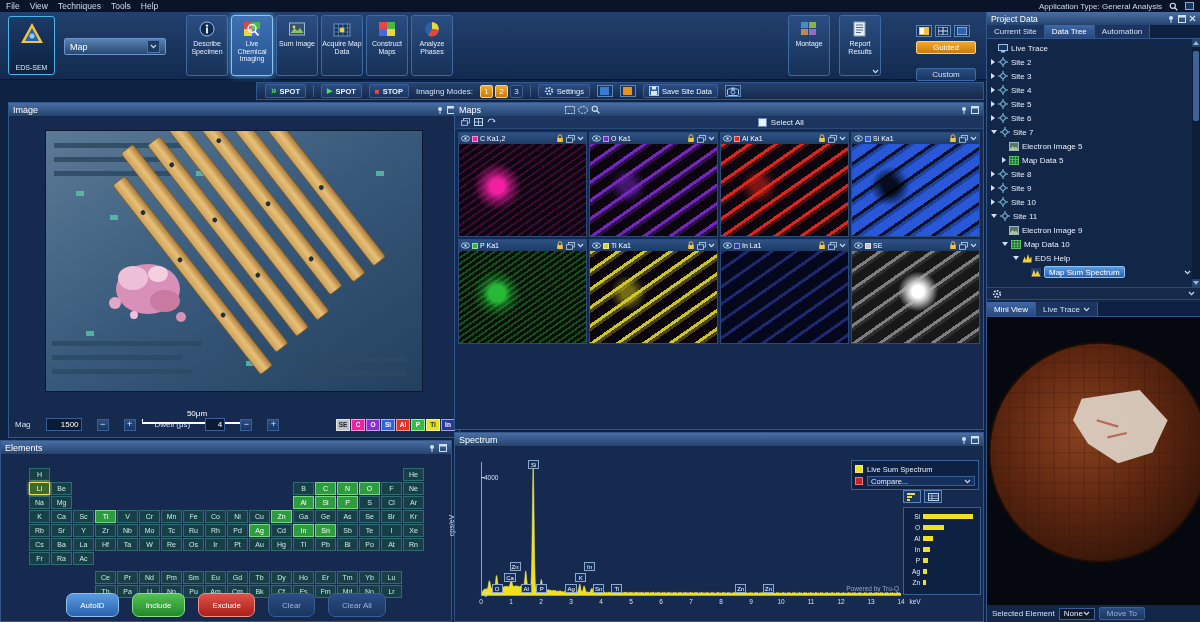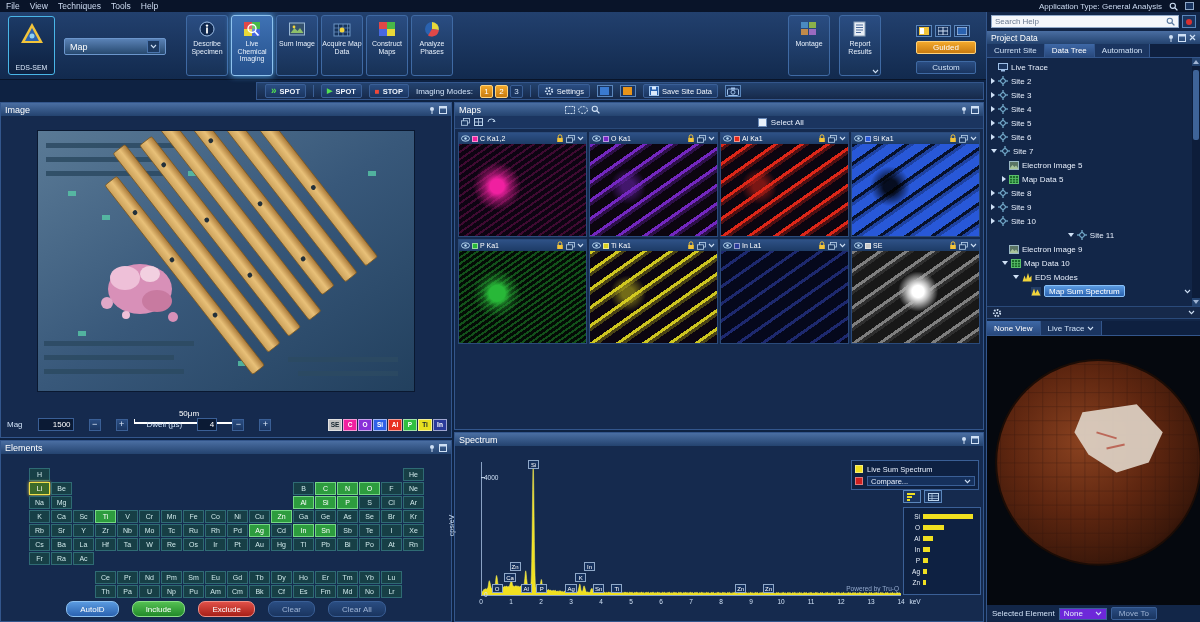--- a/index.html
+++ b/index.html
@@ -21,21 +21,21 @@
 .map-dd .dda{margin-left:auto;width:13px;height:13px;background:#1d3a62;border:1px solid #4a74ac;display:flex;align-items:center;justify-content:center}
 #main-buttons{position:absolute;left:186px;top:3px;display:flex;gap:3px}
 #right-buttons{position:absolute;left:788px;top:3px;display:flex;gap:9px}
 .tb-btn{width:42px;height:61px;border:1px solid #3f6aa4;border-radius:3px;background:linear-gradient(#2a4d82,#173156);display:flex;flex-direction:column;align-items:center;padding-top:5px;gap:3px;cursor:pointer;position:relative}
 .tb-btn.active{background:linear-gradient(#3f72b4,#24508c);border-color:#8fc3ef;box-shadow:0 0 6px #58a8e8}
 .tb-lbl{font-size:7px;line-height:7.5px;text-align:center;color:#e8f1fc;width:40px}
 .tb-dd{position:absolute;right:1px;bottom:1px}
 .gc-col{position:absolute;left:916px;top:13px;width:60px}
 .mini-ics{display:flex;gap:3px;margin-bottom:4px}
 .mini-ic-btn{width:16px;height:12px;border:1px solid #5a86bc;background:#1a3560;display:flex;align-items:center;justify-content:center;cursor:pointer}
-.gbtn{height:13px;border-radius:2px;display:flex;align-items:center;justify-content:center;font-size:8px;color:#fff;cursor:pointer;margin-bottom:7px}
+.gbtn{height:13px;border-radius:2px;display:flex;align-items:center;justify-content:center;font-size:8px;color:#fff;cursor:pointer;margin-bottom:14px}
 .gbtn.guided{background:linear-gradient(#f2a82c,#c87b10);border:1px solid #ffd27a}
 .gbtn.custom{background:linear-gradient(#2a4d82,#1a3560);border:1px solid #3f6aa4;color:#cfe0f5}
 
 .controlbar{position:absolute;left:256px;top:82px;width:728px;height:18px;background:linear-gradient(#24436f,#16294a);border:1px solid #33568c;display:flex;align-items:center;gap:7px;padding:0 8px;font-size:8px}
 .ctl-btn{height:14px;display:flex;align-items:center;gap:3px;padding:0 5px;border:1px solid #3a5f96;border-radius:2px;background:linear-gradient(#2a4d82,#1a3560);font-size:7.5px;font-weight:bold;color:#f0f5fc;cursor:pointer;white-space:nowrap}
 .scan-g{color:#52e052;font-weight:bold;font-size:10px;line-height:8px}
 .stop-r{color:#f04838;font-size:8px}
 .ctl-sep{width:1px;height:12px;background:#3a5f96}
 #mode-buttons{display:flex;gap:2px}
 .mode-btn{width:13px;height:13px;border-radius:2px;display:flex;align-items:center;justify-content:center;font-size:8px;border:1px solid #3a5f96;background:#1a3560;color:#cfe0f5;cursor:pointer}
@@ -64,21 +64,21 @@
 .map-head{height:11px;background:linear-gradient(#2e5186,#1d3b66);display:flex;align-items:center;gap:2px;padding:0 2px;font-size:7px;color:#fff;cursor:pointer}
 .map-body{height:92px;cursor:crosshair}
 .swatch{width:6px;height:6px;border:1px solid rgba(255,255,255,.5)}
 .cbx{width:9px;height:9px;background:#e8f0fa;border:1px solid #6a8ab8;cursor:pointer}
 
 #ptable{position:absolute;left:28px;top:14px;display:grid;grid-template-columns:repeat(18,21px);grid-template-rows:repeat(7,13px) 4px repeat(2,13px);gap:1px}
 .el-tile{background:#173f46;border:1px solid #2f6b74;color:#cfe8ea;font-size:7px;display:flex;align-items:center;justify-content:center;cursor:pointer}
 .el-tile.inc{background:#2d9c3e;border-color:#74d884;color:#fff}
 .el-tile.sel{border-color:#f2e04a;box-shadow:0 0 3px #f2e04a;background:#3c6a2a;color:#fff}
 .el-btns{position:absolute;left:0;right:0;bottom:4px;display:flex;justify-content:center;gap:13px}
-.pill{height:16px;padding:0 13px;border-radius:7px;font-size:8px;display:flex;align-items:center;color:#fff;cursor:pointer;white-space:nowrap}
+.pill{height:24px;padding:0 13px;border-radius:7px;font-size:8px;display:flex;align-items:center;color:#fff;cursor:pointer;white-space:nowrap}
 .pill.blue{background:linear-gradient(#5a9ae0,#2a62b0);border:1px solid #8cc0f0}
 .pill.green{background:linear-gradient(#54c052,#228a2a);border:1px solid #8ae088}
 .pill.red{background:linear-gradient(#e05048,#a82018);border:1px solid #f09088}
 .pill.dim{background:linear-gradient(#2a4d82,#1a3560);border:1px solid #3a5f96;color:#9fb4d4}
 
 .spec-plot{position:absolute;left:26px;top:16px;width:420px;height:134px}
 .pk-mark{position:absolute;min-width:11px;height:9px;padding:0 1px;background:#15305c;border:1px solid #8fa8c8;color:#fff;font-size:6px;display:flex;align-items:center;justify-content:center;z-index:3}
 .spec-xticks{position:absolute;left:26px;top:152px;width:440px;height:10px;font-size:6.5px;color:#cfe0f5}
 .xt{position:absolute;transform:translateX(-50%)}
 .spec-ylab{position:absolute;left:-14px;top:76px;font-size:7px;color:#cfe0f5;transform:rotate(-90deg)}
@@ -110,21 +110,21 @@
 .arr-n{width:4px}
 .sel-pill{background:linear-gradient(#5a9ae0,#2a62b0);border:1px solid #88c0f8;border-radius:2px;padding:0 4px;color:#fff;height:12px;display:flex;align-items:center}
 .tscroll{position:absolute;right:0;top:0;bottom:0;width:8px;background:#0d1d3a;display:flex;flex-direction:column;cursor:pointer}
 .tsb{height:8px;background:#24436f;display:flex;align-items:center;justify-content:center}
 .tsb-track{flex:1;position:relative}
 .tsb-thumb{position:absolute;left:1px;right:1px;top:4px;height:70px;background:#3e6398;border-radius:2px}
 .tree-tools{height:13px;display:flex;align-items:center;gap:4px;padding:0 5px;background:#16294a;border-top:1px solid #2a4a7a;border-bottom:1px solid #2a4a7a}
 .mini-tabs{display:flex;height:15px;background:#0e2040;border-bottom:1px solid #33568c;margin-top:2px}
 .wafer{flex:1;background:#05080e;position:relative;cursor:crosshair}
 .mv-bottom{height:17px;display:flex;align-items:center;gap:4px;padding:4px 5px;font-size:8px;background:#122648}
-.dd{height:12px;border:1px solid #3a5f96;background:#6d28d9;display:flex;align-items:center;gap:12px;padding:0 4px;cursor:pointer}
+.dd{height:12px;border:1px solid #3a5f96;background:#0f172a;display:flex;align-items:center;gap:0;padding:0 4px;cursor:pointer}
 .btn-dim{height:13px;padding:0 7px;border:1px solid #3a5f96;border-radius:2px;background:linear-gradient(#2a4d82,#1a3560);color:#9fb4d4;display:flex;align-items:center;cursor:pointer}
 .t-ic{display:flex;align-items:center;cursor:pointer}
 </style>
 </head>
 <body>
 
 <div class="menubar">
   <div id="menu-items" class="row" style="gap:10px">
       <span class="menu-item">File</span>
       <span class="menu-item">View</span>
@@ -331,21 +331,21 @@
     </div>
   <span class="mini-ic-btn">
       <svg width="12" height="9">
         <rect x="0.5" y="2" width="11" height="6.5" rx="1" fill="#1a3560" stroke="#9fc0e8"></rect>
         <rect x="4" y="0.5" width="4" height="2" fill="#9fc0e8"></rect>
         <circle cx="6" cy="5.2" r="2" fill="none" stroke="#9fc0e8"></circle>
       </svg>
     </span>
 </div>
 
-<div class="panel" style="left:0;top:102px;width:452px;height:336px">
+<div class="panel" style="left:8px;top:102px;width:452px;height:336px">
   <div class="ptitle">
       <span>Image</span>
     <div class="t-icons">
       <span class="t-ic">
           <svg width="8" height="8">
             <circle cx="4" cy="3" r="2" fill="#cfe0f5"></circle>
             <line x1="4" y1="5" x2="4" y2="8" stroke="#cfe0f5"></line>
           </svg>
         </span>
       <span class="t-ic">
@@ -1022,37 +1022,20 @@
         <div class="q-row">
           <span class="q-el">Zn</span>
           <div class="q-bar" style="width: 2.5px;"></div>
         </div>
       </div>
     <div class="powered">Powered by Tru-Q</div>
   </div>
 </div>
 
 <div class="sidebar">
-  <div class="searchrow">
-    <div class="searchbox">
-      <span>Search Help</span>
-      <span class="sp"></span>
-      <span class="t-ic">
-          <svg width="9" height="9">
-            <circle cx="3.8" cy="3.8" r="2.6" fill="none" stroke="#5a7aa0" stroke-width="1.1"></circle>
-            <line x1="5.8" y1="5.8" x2="8.4" y2="8.4" stroke="#5a7aa0" stroke-width="1.3"></line>
-          </svg>
-        </span>
-    </div>
-    <span class="mini-red">
-        <svg width="8" height="8">
-          <circle cx="4" cy="4" r="3" fill="#d83030"></circle>
-        </svg>
-      </span>
-  </div>
   <div class="side-title">
     <span>Project Data</span>
       <span class="sp"></span>
     <span class="t-ic">
         <svg width="8" height="8">
           <circle cx="4" cy="3" r="2" fill="#cfe0f5"></circle>
           <line x1="4" y1="5" x2="4" y2="8" stroke="#cfe0f5"></line>
         </svg>
       </span>
     <span class="t-ic">
@@ -1201,21 +1184,21 @@
       <div class="trow" style="padding-left: 4px;">
         <span class="arr-r"></span>
         <span class="t-ic">
           <svg width="10" height="10">
             <circle cx="5" cy="5" r="2.4" fill="none" stroke="#8fd0f0" stroke-width="1"></circle>
             <path d="M5 0v2M5 8v2M0 5h2M8 5h2" stroke="#8fd0f0" stroke-width="1"></path>
           </svg>
         </span>
         <span>Site 10</span>
       </div>
-      <div class="trow" style="padding-left: 4px; justify-content: center;">
+      <div class="trow" style="padding-left: 4px;">
         <span class="arr-d"></span>
         <span class="t-ic">
           <svg width="10" height="10">
             <circle cx="5" cy="5" r="2.4" fill="none" stroke="#8fd0f0" stroke-width="1"></circle>
             <path d="M5 0v2M5 8v2M0 5h2M8 5h2" stroke="#8fd0f0" stroke-width="1"></path>
           </svg>
         </span>
         <span>Site 11</span>
       </div>
       <div class="trow" style="padding-left: 15px;">
@@ -1238,21 +1221,21 @@
         </span>
         <span>Map Data 10</span>
       </div>
       <div class="trow" style="padding-left: 26px;">
         <span class="arr-d"></span>
         <span class="t-ic">
           <svg width="10" height="9">
             <path d="M0.5 8.5l2-6 1.5 4 2-6.5 1.5 5 2-2.5v6z" fill="#f2d43a"></path>
           </svg>
         </span>
-        <span>EDS Modes</span>
+        <span>EDS Help</span>
       </div>
       <div class="trow" style="padding-left: 37px;">
         <span class="arr-n"></span>
         <span class="t-ic">
           <svg width="10" height="9">
             <rect width="10" height="9" fill="#243e66"></rect>
             <path d="M0.5 8.5l2.5-7 1.5 5 2-4 3 6z" fill="#f2d43a"></path>
           </svg>
         </span>
         <span class="sel-pill">Map Sum Spectrum</span>
@@ -1272,21 +1255,21 @@
         </svg>
       </span>
     <span class="sp"></span>
     <span class="t-ic">
         <svg width="7" height="5">
           <path d="M1 1l2.5 2.6L6 1" fill="none" stroke="#cfe0f5" stroke-width="1.1"></path>
         </svg>
       </span>
   </div>
   <div class="mini-tabs" id="mini-tabs">
-      <div class="tab active">None View</div>
+      <div class="tab active">Mini View</div>
       <div class="tab">Live Trace<span class="t-ic">
           <svg width="7" height="5">
             <path d="M1 1l2.5 2.6L6 1" fill="none" stroke="#cfe0f5" stroke-width="1.1"></path>
           </svg>
         </span></div>
     </div>
   <div class="wafer">
     <svg width="100%" height="100%" viewBox="0 0 214 268" preserveAspectRatio="xMidYMid slice">
       <defs>
         <radialGradient id="wf" cx="0.42" cy="0.4" r="0.7">

